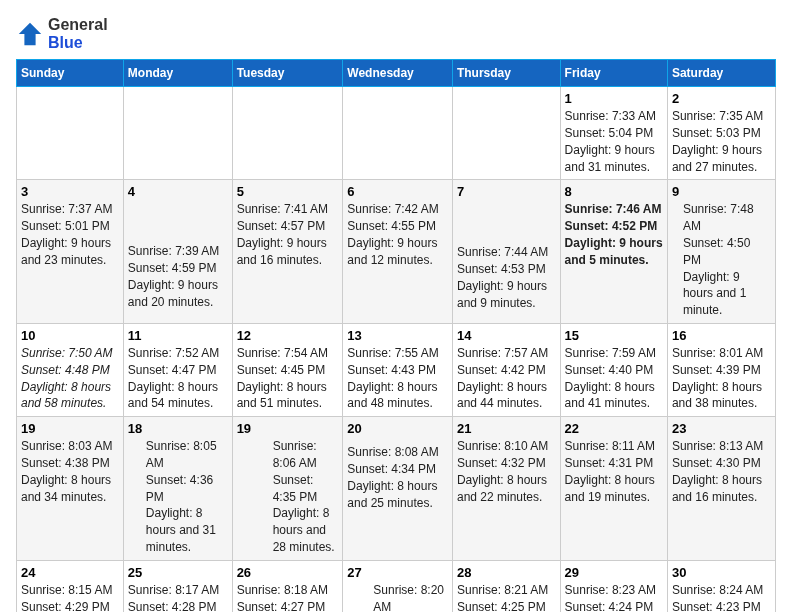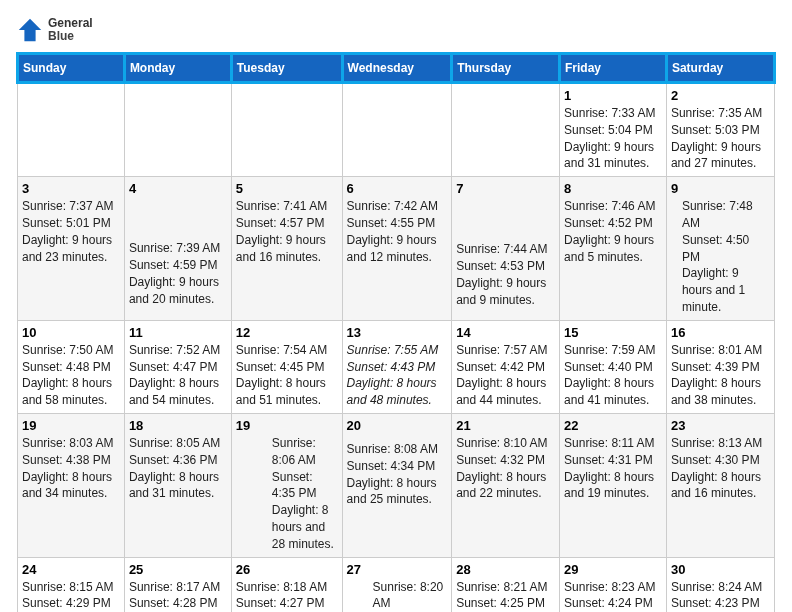--- a/index.html
+++ b/index.html
@@ -15,26 +15,26 @@
       align-items: flex-start;
       justify-content: space-between;
       margin-bottom: 8px;
     }
     .logo {
       display: flex;
       align-items: center;
       gap: 4px;
     }
     .logo-text {
-      font-size: 12px;
+      font-size: 16px;
       font-weight: bold;
       line-height: 1.1;
     }
     .logo-general { color: #333; }
-    .logo-blue { color: #404040; }
+    .logo-blue { color: #1d4ed8; }
     .logo-icon {
       width: 28px;
       height: 28px;
     }
     .title-area {
       text-align: right;
     }
     .month-title {
       font-size: 36px;
       font-weight: bold;
@@ -49,21 +49,21 @@
       border-collapse: collapse;
       font-size: 11px;
     }
     .calendar thead th {
       background: #1565c0;
       color: #fff;
       padding: 6px 4px;
       text-align: left;
       font-size: 12px;
       font-weight: bold;
-      border: 3px solid #0ea5e9;
+      border: 1px solid #0ea5e9;
     }
     .calendar tbody td {
       border: 1px solid #ccc;
       vertical-align: top;
       padding: 4px;
       width: 113px;
       min-height: 80px;
       background: #fff;
     }
     .calendar tbody tr:nth-child(even) td {
@@ -157,53 +157,53 @@
 Daylight: 9 hours and 12 minutes.</div>
         </td>
         <td>
           <span class="day-number">7</span>
           <div class="day-info" style="white-space: pre-line; margin-top: 45px;">Sunrise: 7:44 AM
 Sunset: 4:53 PM
 Daylight: 9 hours and 9 minutes.</div>
         </td>
         <td>
           <span class="day-number">8</span>
-          <div class="day-info" style="white-space: pre-line;">Sunrise: 7:46 AM
+          <div class="day-info" style="white-space: pre-line; font-weight: bold;">Sunrise: 7:46 AM
 Sunset: 4:52 PM
 Daylight: 9 hours and 5 minutes.</div>
         </td>
         <td>
           <span class="day-number">9</span>
           <div class="day-info" style="white-space: pre-line; margin-left: 11px;">Sunrise: 7:48 AM
 Sunset: 4:50 PM
 Daylight: 9 hours and 1 minute.</div>
         </td>
       </tr>
       <tr>
         <td>
           <span class="day-number">10</span>
-          <div class="day-info" style="white-space: pre-line;">Sunrise: 7:50 AM
+          <div class="day-info" style="white-space: pre-line; font-style: italic;">Sunrise: 7:50 AM
 Sunset: 4:48 PM
 Daylight: 8 hours and 58 minutes.</div>
         </td>
         <td>
           <span class="day-number">11</span>
           <div class="day-info" style="white-space: pre-line;">Sunrise: 7:52 AM
 Sunset: 4:47 PM
 Daylight: 8 hours and 54 minutes.</div>
         </td>
         <td>
           <span class="day-number">12</span>
           <div class="day-info" style="white-space: pre-line;">Sunrise: 7:54 AM
 Sunset: 4:45 PM
 Daylight: 8 hours and 51 minutes.</div>
         </td>
         <td>
           <span class="day-number">13</span>
-          <div class="day-info" style="white-space: pre-line; font-style: italic;">Sunrise: 7:55 AM
+          <div class="day-info" style="white-space: pre-line;">Sunrise: 7:55 AM
 Sunset: 4:43 PM
 Daylight: 8 hours and 48 minutes.</div>
         </td>
         <td>
           <span class="day-number">14</span>
           <div class="day-info" style="white-space: pre-line;">Sunrise: 7:57 AM
 Sunset: 4:42 PM
 Daylight: 8 hours and 44 minutes.</div>
         </td>
         <td>
@@ -221,21 +221,21 @@
       </tr>
       <tr>
         <td>
           <span class="day-number">19</span>
           <div class="day-info" style="white-space: pre-line;">Sunrise: 8:03 AM
 Sunset: 4:38 PM
 Daylight: 8 hours and 34 minutes.</div>
         </td>
         <td>
           <span class="day-number">18</span>
-          <div class="day-info" style="white-space: pre-line;">Sunrise: 8:05 AM
+          <div class="day-info" style="white-space: pre-line; margin-left: 18px;">Sunrise: 8:05 AM
 Sunset: 4:36 PM
 Daylight: 8 hours and 31 minutes.</div>
         </td>
         <td>
           <span class="day-number">19</span>
           <div class="day-info" style="white-space: pre-line; margin-left: 36px;">Sunrise: 8:06 AM
 Sunset: 4:35 PM
 Daylight: 8 hours and 28 minutes.</div>
         </td>
         <td>

